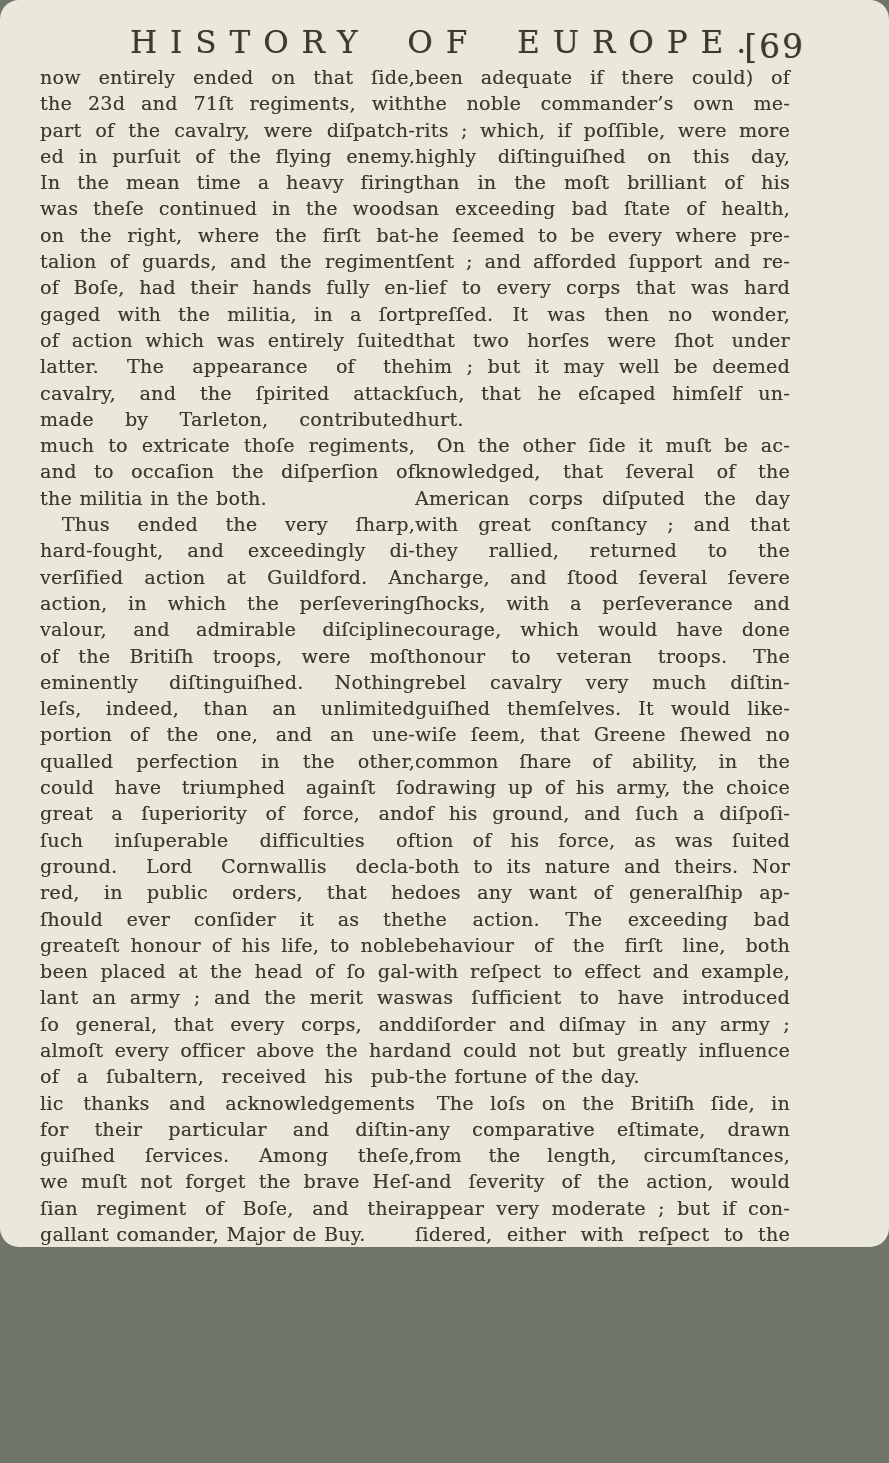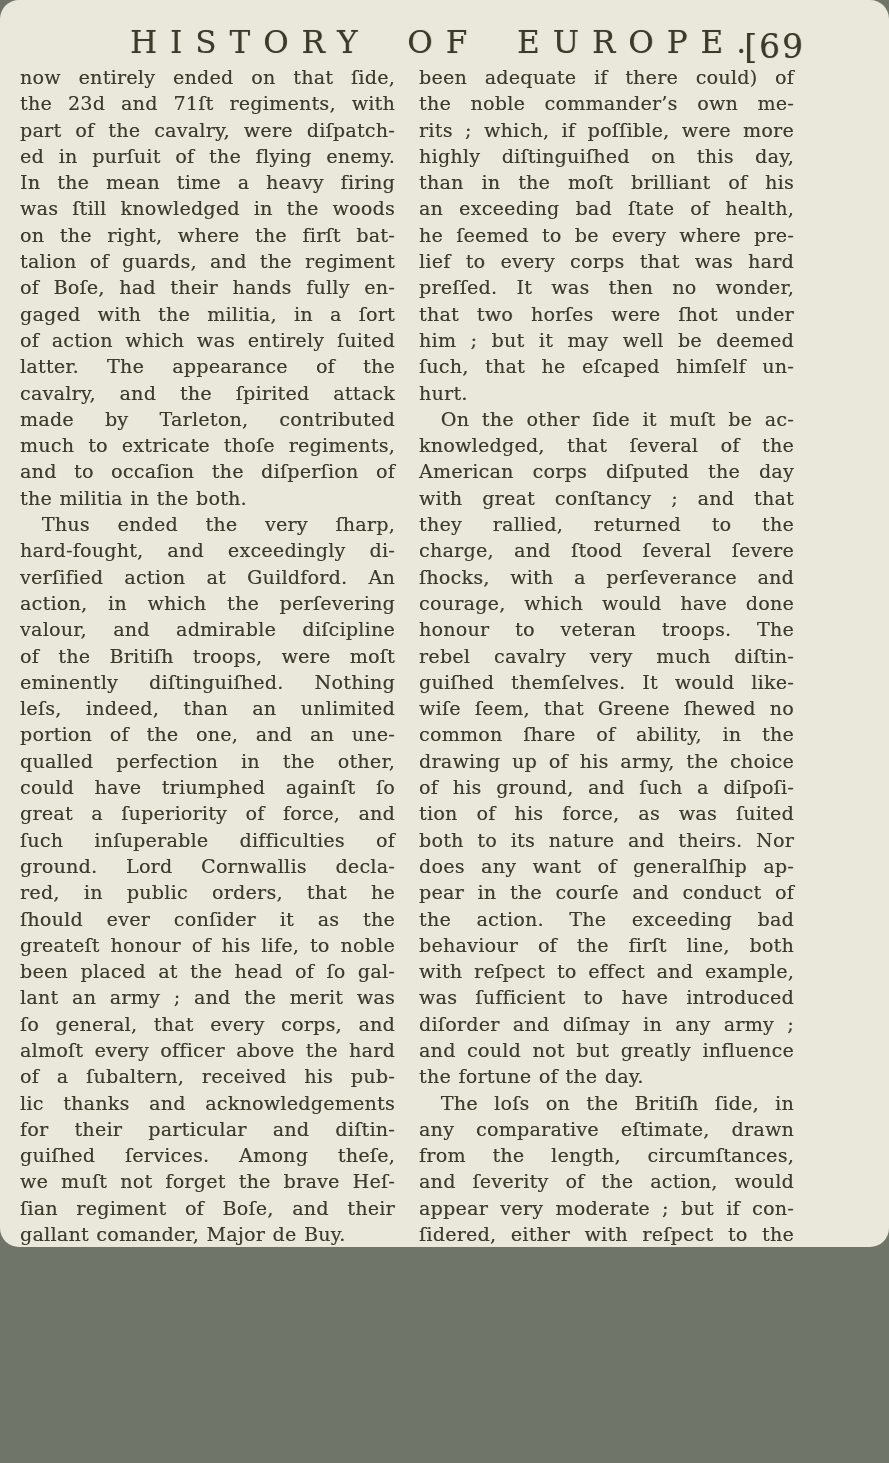--- a/index.html
+++ b/index.html
@@ -40,21 +40,21 @@
   .header{position:absolute;top:24px;left:0;right:0;text-align:center;}
   .title{
     display:inline-block;font-size:31px;letter-spacing:0.42em;word-spacing:0.45em;
     text-shadow:0.4px 0.4px 0.7px rgba(60,55,38,0.45);
   }
   .pagenum{
     position:absolute;top:3px;right:84px;font-size:33px;letter-spacing:2px;
     text-shadow:0.4px 0.4px 0.7px rgba(60,55,38,0.45);
     margin-left:32px;
   }
-  .columns{position:absolute;top:64px;left:20px;display:flex;gap:24px;}
+  .columns{position:absolute;top:64px;left:40px;display:flex;}
   .col{width:375px;font-size:19px;line-height:26.3px;}
   .line{
     letter-spacing:0.015em;word-spacing:0.06em;
     text-shadow:0.35px 0.35px 0.6px rgba(59,55,38,0.5);
   }
   .line.j{text-align:justify;text-align-last:justify;}
   .line.in{text-indent:1.15em;}
   .signature{
     position:absolute;left:452px;top:1334px;font-style:italic;font-size:17px;letter-spacing:3px;
     text-shadow:0.35px 0.35px 0.6px rgba(59,55,38,0.5);
@@ -73,21 +73,21 @@
     <span class="pagenum">[69</span>
   </div>
 
   <div class="columns">
     <div class="col">
         <div class="line j">now entirely ended on that ſide,</div>
         <div class="line j">the 23d and 71ſt regiments, with</div>
         <div class="line j">part of the cavalry, were diſpatch-</div>
         <div class="line j">ed in purſuit of the flying enemy.</div>
         <div class="line j">In the mean time a heavy firing</div>
-        <div class="line j">was ſtill knowledged in the woods</div>
+        <div class="line j">was theſe continued in the woods</div>
         <div class="line j">on the right, where the firſt bat-</div>
         <div class="line j">talion of guards, and the regiment</div>
         <div class="line j">of Boſe, had their hands fully en-</div>
         <div class="line j">gaged with the militia, in a ſort</div>
         <div class="line j">of action which was entirely ſuited</div>
         <div class="line j">latter. The appearance of the</div>
         <div class="line j">cavalry, and the ſpirited attack</div>
         <div class="line j">made by Tarleton, contributed</div>
         <div class="line j">much to extricate thoſe regiments,</div>
         <div class="line j">and to occaſion the diſperſion of</div>
@@ -123,20 +123,21 @@
         <div class="line j in">No public acknowledgement</div>
       </div>
     <div class="col">
         <div class="line j">been adequate if there could) of</div>
         <div class="line j">the noble commander’s own me-</div>
         <div class="line j">rits ; which, if poſſible, were more</div>
         <div class="line j">highly diſtinguiſhed on this day,</div>
         <div class="line j">than in the moſt brilliant of his</div>
         <div class="line j">an exceeding bad ſtate of health,</div>
         <div class="line j">he ſeemed to be every where pre-</div>
+        <div class="line j">ſent ; and afforded ſupport and re-</div>
         <div class="line j">lief to every corps that was hard</div>
         <div class="line j">preſſed. It was then no wonder,</div>
         <div class="line j">that two horſes were ſhot under</div>
         <div class="line j">him ; but it may well be deemed</div>
         <div class="line j">ſuch, that he eſcaped himſelf un-</div>
         <div class="line">hurt.</div>
         <div class="line j in">On the other ſide it muſt be ac-</div>
         <div class="line j">knowledged, that ſeveral of the</div>
         <div class="line j">American corps diſputed the day</div>
         <div class="line j">with great conſtancy ; and that</div>
@@ -147,21 +148,20 @@
         <div class="line j">honour to veteran troops. The</div>
         <div class="line j">rebel cavalry very much diſtin-</div>
         <div class="line j">guiſhed themſelves. It would like-</div>
         <div class="line j">wiſe ſeem, that Greene ſhewed no</div>
         <div class="line j">common ſhare of ability, in the</div>
         <div class="line j">drawing up of his army, the choice</div>
         <div class="line j">of his ground, and ſuch a diſpoſi-</div>
         <div class="line j">tion of his force, as was ſuited</div>
         <div class="line j">both to its nature and theirs. Nor</div>
         <div class="line j">does any want of generalſhip ap-</div>
-        <div class="line j">pear in the courſe and conduct of</div>
         <div class="line j">the action. The exceeding bad</div>
         <div class="line j">behaviour of the firſt line, both</div>
         <div class="line j">with reſpect to effect and example,</div>
         <div class="line j">was ſufficient to have introduced</div>
         <div class="line j">diſorder and diſmay in any army ;</div>
         <div class="line j">and could not but greatly influence</div>
         <div class="line">the fortune of the day.</div>
         <div class="line j in">The loſs on the Britiſh ſide, in</div>
         <div class="line j">any comparative eſtimate, drawn</div>
         <div class="line j">from the length, circumſtances,</div>

